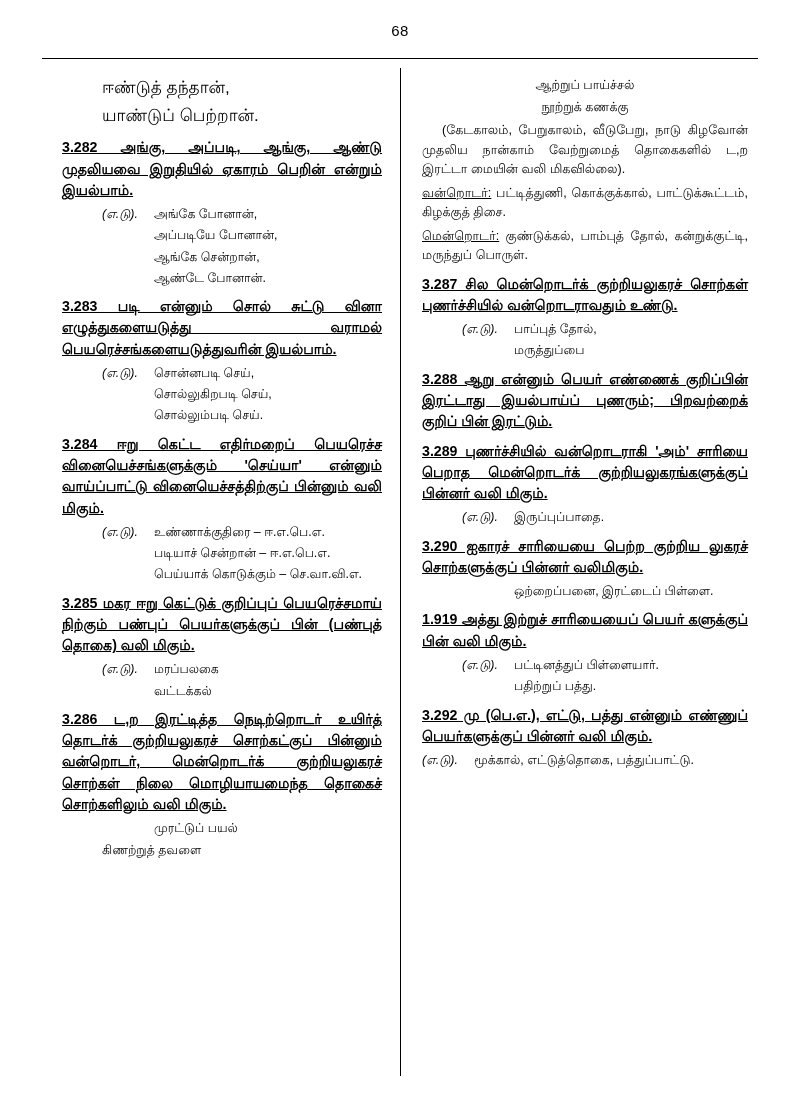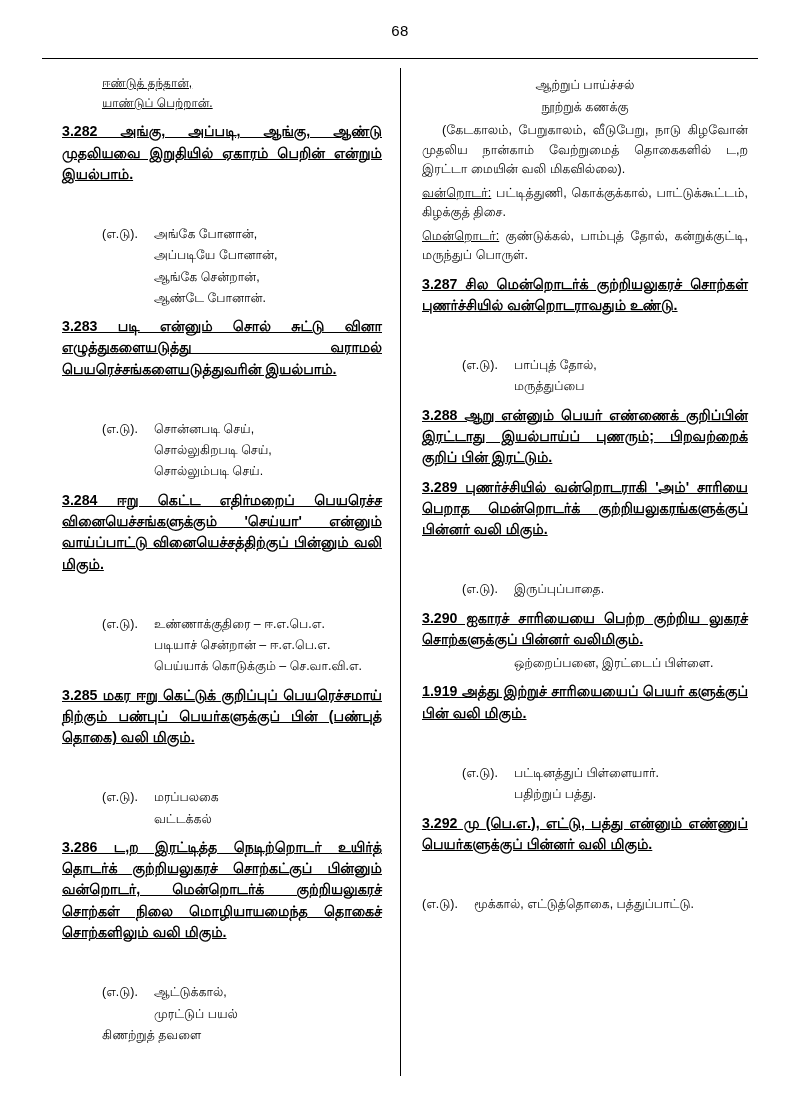--- a/index.html
+++ b/index.html
@@ -83,41 +83,40 @@
     line-height: 1.55;
     text-align: center;
     margin: 2px 0;
   }
   .ex-line {
     font-size: 12.4px;
     line-height: 1.55;
     margin: 2px 0 2px 0;
   }
   .ex-label {
+    font-style: italic;
     font-weight: normal;
     display: inline-block;
     width: 52px;
-    margin-top: 36px;
   }
   .ex-indent-1 {
     padding-left: 40px;
   }
   .ex-indent-2 {
     padding-left: 92px;
   }
   .ex-block {
     margin-top: 4px;
     margin-bottom: 4px;
   }
   .top-line {
-    font-size: 12px;
+    font-size: 17px;
     line-height: 1.6;
     margin: 0 0 1px 0;
     padding-left: 18px;
-    text-decoration: underline;
   }
   .top-line.ind {
     padding-left: 40px;
   }
   .underline-lead {
     text-decoration: underline;
   }
   .note {
     font-size: 12.6px;
     line-height: 1.55;
@@ -167,21 +166,20 @@
       </div>
 
       <p class="num-para">3.285 மகர ஈறு கெட்டுக் குறிப்புப் பெயரெச்சமாய் நிற்கும் பண்புப் பெயர்களுக்குப் பின் (பண்புத் தொகை) வலி மிகும்.</p>
       <div class="ex-block">
         <p class="ex-line ex-indent-1"><span class="ex-label">(எ.டு).</span><span>மரப்பலகை</span></p>
         <p class="ex-line ex-indent-2">வட்டக்கல்</p>
       </div>
 
       <p class="num-para">3.286 ட,ற இரட்டித்த நெடிற்றொடர் உயிர்த் தொடர்க் குற்றியலுகரச் சொற்கட்குப் பின்னும் வன்றொடர், மென்றொடர்க் குற்றியலுகரச் சொற்கள் நிலை மொழியாயமைந்த தொகைச் சொற்களிலும் வலி மிகும்.</p>
       <div class="ex-block">
-        <p class="ex-line ex-indent-1"><span class="ex-label">(எ.டு).</span><span>ஆட்டுக்கால்,</span></p>
         <p class="ex-line ex-indent-2">முரட்டுப் பயல்</p>
         <p class="ex-line ex-indent-1">கிணற்றுத் தவளை</p>
       </div>
 
     </div>
 
     <div class="col col-right">
 
       <p class="plain-center">ஆற்றுப் பாய்ச்சல்</p>
       <p class="plain-center">நூற்றுக் கணக்கு</p>

